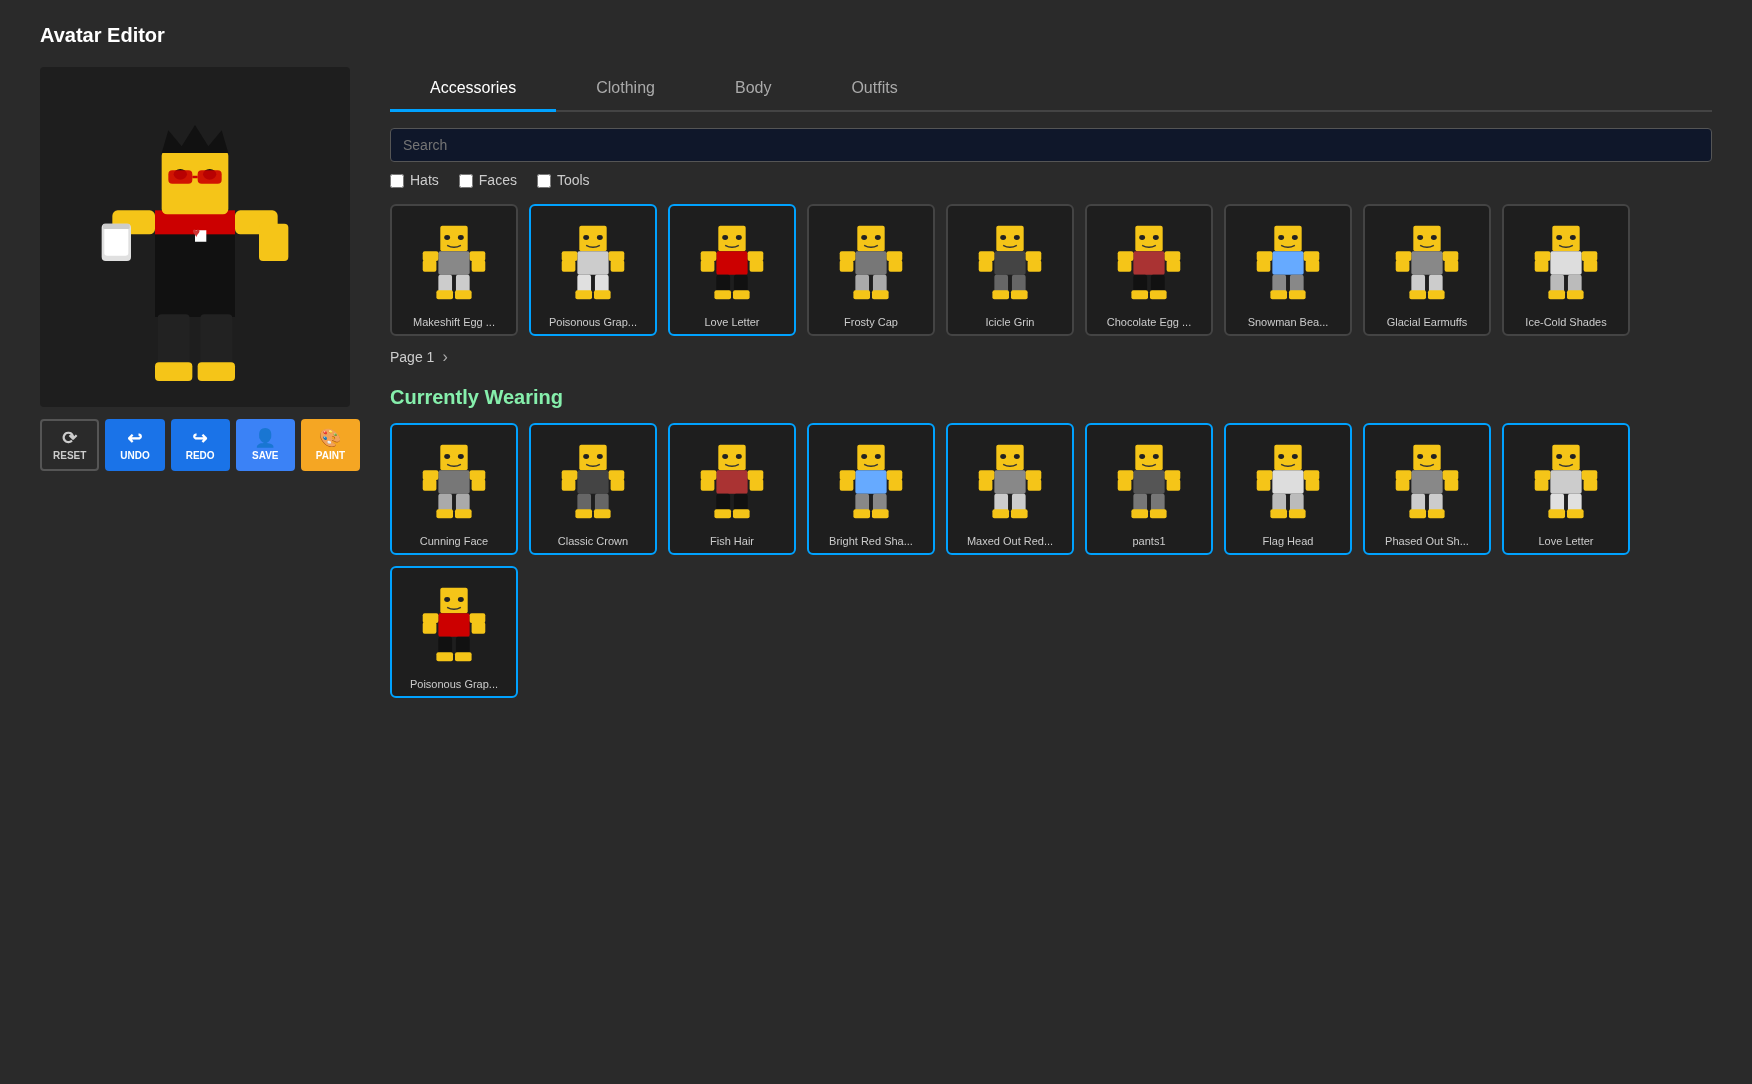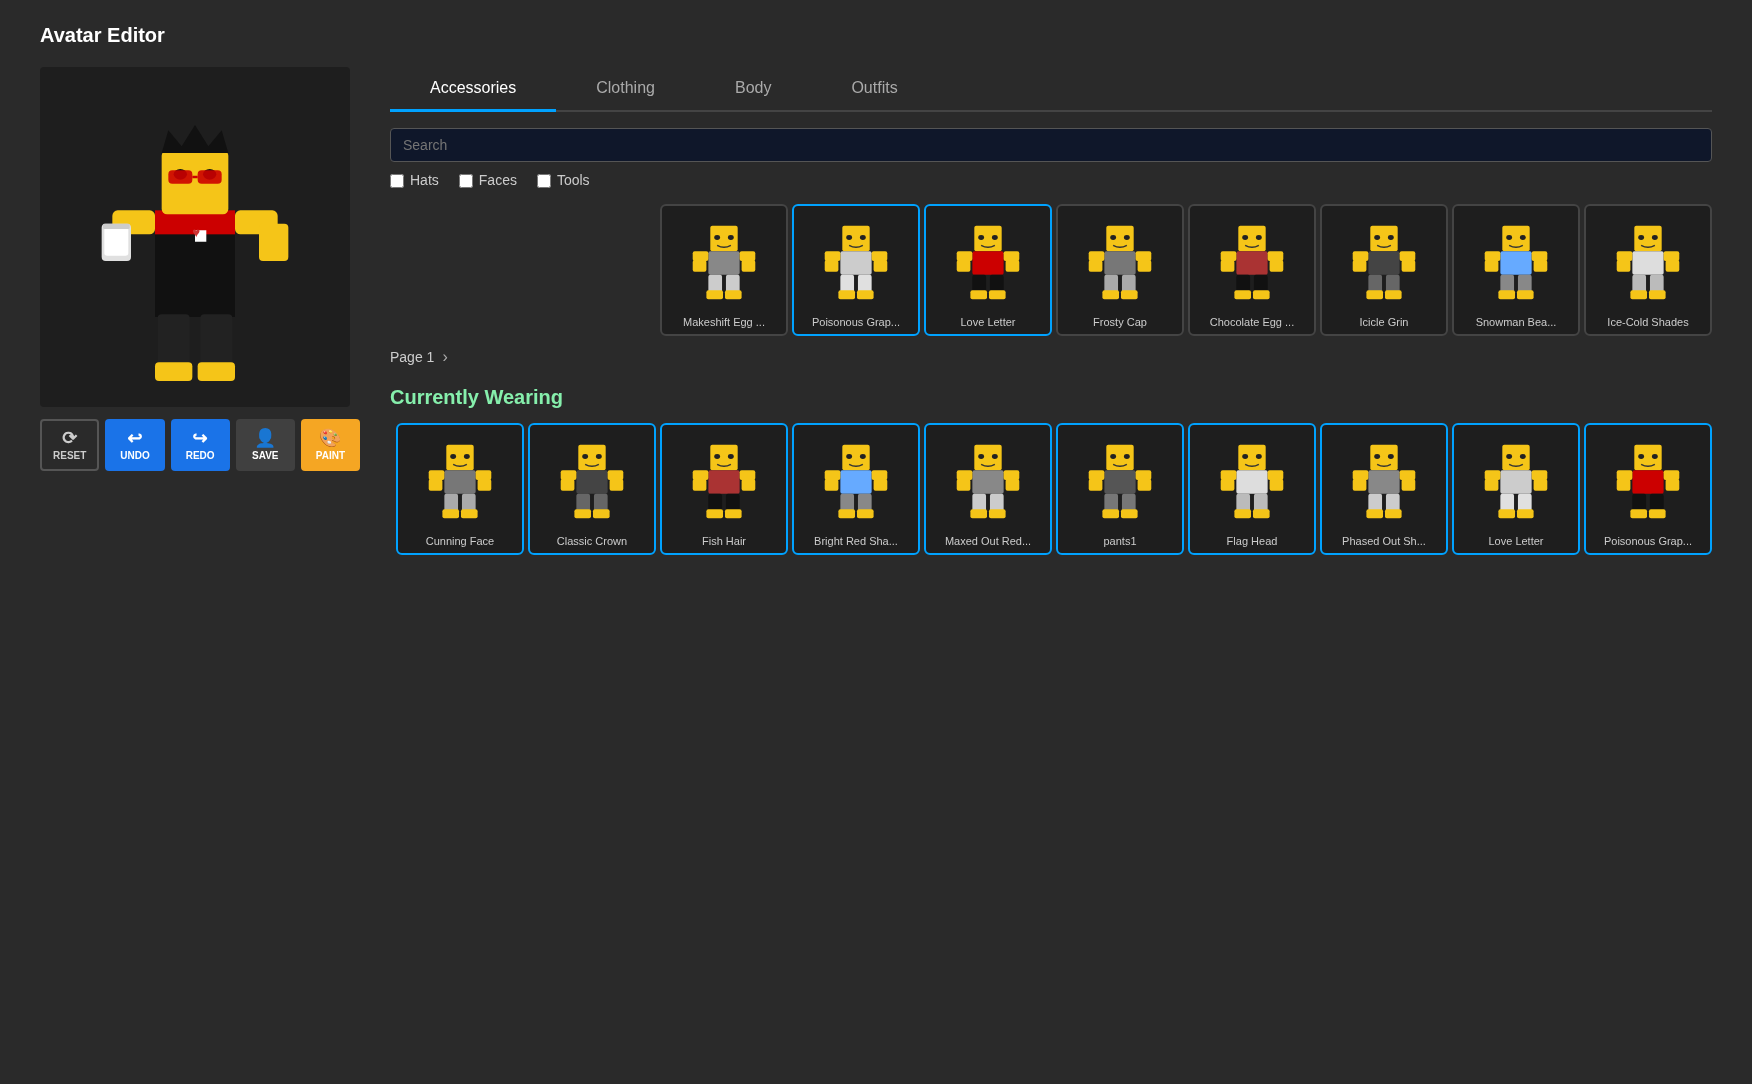--- a/index.html
+++ b/index.html
@@ -70,21 +70,21 @@
       background: #1a73e8;
       width: 62px;
       height: 52px;
     }
     .ctrl-btn.redo {
       background: #1a73e8;
       width: 62px;
       height: 52px;
     }
     .ctrl-btn.save {
-      background: #404040;
+      background: #3b82f6;
       width: 62px;
       height: 52px;
     }
     .ctrl-btn.paint {
       background: #f5a623;
       width: 62px;
       height: 52px;
     }
     .ctrl-icon {
       font-size: 18px;
@@ -146,23 +146,22 @@
     }
     .filter-item input[type="checkbox"] {
       width: 14px;
       height: 14px;
       cursor: pointer;
     }
     
     .items-grid {
       display: flex;
       flex-wrap: wrap;
-      gap: 4px;
+      gap: 11px;
       margin-bottom: 12px;
-      justify-content: flex-end;
     }
     .item-card {
       width: 128px;
       background: #1e1e1e;
       border-radius: 6px;
       border: 2px solid #444;
       display: flex;
       flex-direction: column;
       align-items: center;
       padding: 6px;
@@ -427,20 +426,46 @@
   </div>
           <div class="item-card">
     <div class="item-img">
       <svg viewBox="0 0 80 90" xmlns="http://www.w3.org/2000/svg" width="90" height="88">
 
     <rect x="26" y="8" width="28" height="26" rx="2" fill="#f5c518"></rect>
     <ellipse cx="33" cy="20" rx="3" ry="2.5" fill="#222"></ellipse>
     <ellipse cx="47" cy="20" rx="3" ry="2.5" fill="#222"></ellipse>
     <path d="M33 28 Q40 32 47 28" stroke="#333" stroke-width="1.5" fill="none"></path>
 
+    <rect x="24" y="34" width="32" height="24" rx="2" fill="#444"></rect>
+
+    <rect x="8" y="34" width="16" height="10" rx="2" fill="#f5c518"></rect>
+    <rect x="56" y="34" width="16" height="10" rx="2" fill="#f5c518"></rect>
+
+    <rect x="8" y="43" width="14" height="12" rx="2" fill="#f5c518"></rect>
+    <rect x="58" y="43" width="14" height="12" rx="2" fill="#f5c518"></rect>
+
+    <rect x="24" y="58" width="14" height="20" rx="2" fill="#666"></rect>
+    <rect x="42" y="58" width="14" height="20" rx="2" fill="#666"></rect>
+
+    <rect x="22" y="74" width="17" height="9" rx="2" fill="#f5c518"></rect>
+    <rect x="41" y="74" width="17" height="9" rx="2" fill="#f5c518"></rect>
+  </svg>
+    </div>
+    <div class="item-name">Icicle Grin</div>
+  </div>
+          <div class="item-card">
+    <div class="item-img">
+      <svg viewBox="0 0 80 90" xmlns="http://www.w3.org/2000/svg" width="90" height="88">
+
+    <rect x="26" y="8" width="28" height="26" rx="2" fill="#f5c518"></rect>
+    <ellipse cx="33" cy="20" rx="3" ry="2.5" fill="#222"></ellipse>
+    <ellipse cx="47" cy="20" rx="3" ry="2.5" fill="#222"></ellipse>
+    <path d="M33 28 Q40 32 47 28" stroke="#333" stroke-width="1.5" fill="none"></path>
+
     <rect x="24" y="34" width="32" height="24" rx="2" fill="#a33"></rect>
 
     <rect x="8" y="34" width="16" height="10" rx="2" fill="#f5c518"></rect>
     <rect x="56" y="34" width="16" height="10" rx="2" fill="#f5c518"></rect>
 
     <rect x="8" y="43" width="14" height="12" rx="2" fill="#f5c518"></rect>
     <rect x="58" y="43" width="14" height="12" rx="2" fill="#f5c518"></rect>
 
     <rect x="24" y="58" width="14" height="20" rx="2" fill="#111"></rect>
     <rect x="42" y="58" width="14" height="20" rx="2" fill="#111"></rect>
@@ -453,62 +478,62 @@
   </div>
           <div class="item-card">
     <div class="item-img">
       <svg viewBox="0 0 80 90" xmlns="http://www.w3.org/2000/svg" width="90" height="88">
 
     <rect x="26" y="8" width="28" height="26" rx="2" fill="#f5c518"></rect>
     <ellipse cx="33" cy="20" rx="3" ry="2.5" fill="#222"></ellipse>
     <ellipse cx="47" cy="20" rx="3" ry="2.5" fill="#222"></ellipse>
     <path d="M33 28 Q40 32 47 28" stroke="#333" stroke-width="1.5" fill="none"></path>
 
-    <rect x="24" y="34" width="32" height="24" rx="2" fill="#444"></rect>
-
-    <rect x="8" y="34" width="16" height="10" rx="2" fill="#f5c518"></rect>
-    <rect x="56" y="34" width="16" height="10" rx="2" fill="#f5c518"></rect>
-
-    <rect x="8" y="43" width="14" height="12" rx="2" fill="#f5c518"></rect>
-    <rect x="58" y="43" width="14" height="12" rx="2" fill="#f5c518"></rect>
-
-    <rect x="24" y="58" width="14" height="20" rx="2" fill="#666"></rect>
-    <rect x="42" y="58" width="14" height="20" rx="2" fill="#666"></rect>
-
-    <rect x="22" y="74" width="17" height="9" rx="2" fill="#f5c518"></rect>
-    <rect x="41" y="74" width="17" height="9" rx="2" fill="#f5c518"></rect>
-  </svg>
-    </div>
-    <div class="item-name">Icicle Grin</div>
-  </div>
-          <div class="item-card">
-    <div class="item-img">
-      <svg viewBox="0 0 80 90" xmlns="http://www.w3.org/2000/svg" width="90" height="88">
-
-    <rect x="26" y="8" width="28" height="26" rx="2" fill="#f5c518"></rect>
-    <ellipse cx="33" cy="20" rx="3" ry="2.5" fill="#222"></ellipse>
-    <ellipse cx="47" cy="20" rx="3" ry="2.5" fill="#222"></ellipse>
-    <path d="M33 28 Q40 32 47 28" stroke="#333" stroke-width="1.5" fill="none"></path>
-
     <rect x="24" y="34" width="32" height="24" rx="2" fill="#66aaff"></rect>
 
     <rect x="8" y="34" width="16" height="10" rx="2" fill="#f5c518"></rect>
     <rect x="56" y="34" width="16" height="10" rx="2" fill="#f5c518"></rect>
 
     <rect x="8" y="43" width="14" height="12" rx="2" fill="#f5c518"></rect>
     <rect x="58" y="43" width="14" height="12" rx="2" fill="#f5c518"></rect>
 
     <rect x="24" y="58" width="14" height="20" rx="2" fill="#888"></rect>
     <rect x="42" y="58" width="14" height="20" rx="2" fill="#888"></rect>
 
     <rect x="22" y="74" width="17" height="9" rx="2" fill="#f5c518"></rect>
     <rect x="41" y="74" width="17" height="9" rx="2" fill="#f5c518"></rect>
   </svg>
     </div>
     <div class="item-name">Snowman Bea...</div>
+  </div>
+          <div class="item-card">
+    <div class="item-img">
+      <svg viewBox="0 0 80 90" xmlns="http://www.w3.org/2000/svg" width="90" height="88">
+
+    <rect x="26" y="8" width="28" height="26" rx="2" fill="#f5c518"></rect>
+    <ellipse cx="33" cy="20" rx="3" ry="2.5" fill="#222"></ellipse>
+    <ellipse cx="47" cy="20" rx="3" ry="2.5" fill="#222"></ellipse>
+    <path d="M33 28 Q40 32 47 28" stroke="#333" stroke-width="1.5" fill="none"></path>
+
+    <rect x="24" y="34" width="32" height="24" rx="2" fill="#888"></rect>
+
+    <rect x="8" y="34" width="16" height="10" rx="2" fill="#f5c518"></rect>
+    <rect x="56" y="34" width="16" height="10" rx="2" fill="#f5c518"></rect>
+
+    <rect x="8" y="43" width="14" height="12" rx="2" fill="#f5c518"></rect>
+    <rect x="58" y="43" width="14" height="12" rx="2" fill="#f5c518"></rect>
+
+    <rect x="24" y="58" width="14" height="20" rx="2" fill="#ccc"></rect>
+    <rect x="42" y="58" width="14" height="20" rx="2" fill="#ccc"></rect>
+
+    <rect x="22" y="74" width="17" height="9" rx="2" fill="#f5c518"></rect>
+    <rect x="41" y="74" width="17" height="9" rx="2" fill="#f5c518"></rect>
+  </svg>
+    </div>
+    <div class="item-name">Glacial Earmuffs</div>
   </div>
           <div class="item-card">
     <div class="item-img">
       <svg viewBox="0 0 80 90" xmlns="http://www.w3.org/2000/svg" width="90" height="88">
 
     <rect x="26" y="8" width="28" height="26" rx="2" fill="#f5c518"></rect>
     <ellipse cx="33" cy="20" rx="3" ry="2.5" fill="#222"></ellipse>
     <ellipse cx="47" cy="20" rx="3" ry="2.5" fill="#222"></ellipse>
     <path d="M33 28 Q40 32 47 28" stroke="#333" stroke-width="1.5" fill="none"></path>
 

